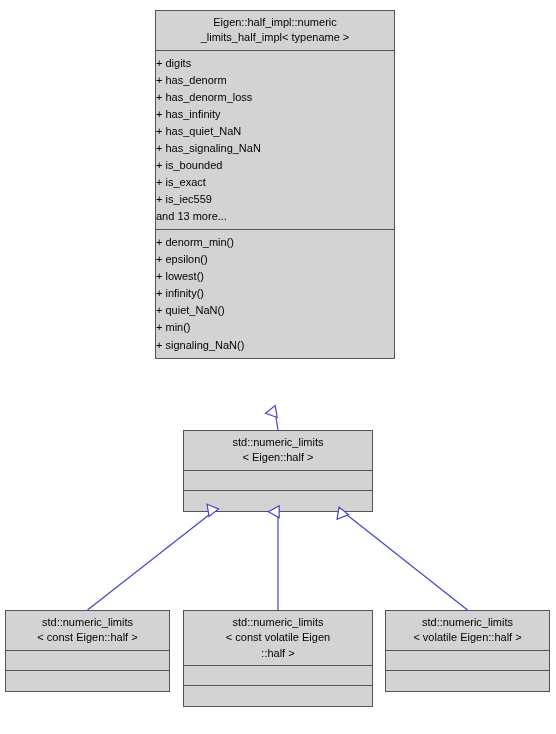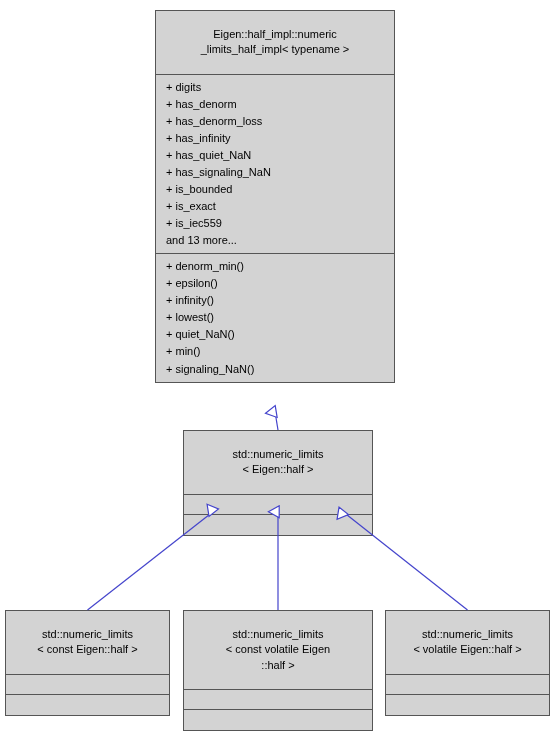--- a/index.html
+++ b/index.html
@@ -22,29 +22,29 @@
 
     
     .uml-box {
       position: absolute;
       background: #d3d3d3;
       border: 1px solid #555;
       font-size: 11px;
     }
 
     .uml-box .box-title {
-      padding: 16px 6px;
+      padding: 4px 6px;
       border-bottom: 1px solid #555;
       text-align: center;
       font-weight: normal;
       line-height: 1.4;
     }
 
     .uml-box .box-section {
-      padding: 4px 10px;
+      padding: 4px 0;
       border-bottom: 1px solid #555;
       line-height: 1.55;
     }
 
     .uml-box .box-section:last-child {
       border-bottom: none;
     }
 
     .uml-box .box-section.empty {
       height: 20px;
@@ -78,22 +78,22 @@
       <div>+ has_quiet_NaN</div>
       <div>+ has_signaling_NaN</div>
       <div>+ is_bounded</div>
       <div>+ is_exact</div>
       <div>+ is_iec559</div>
       <div>and 13 more...</div>
     </div>
     <div class="box-section">
       <div>+ denorm_min()</div>
       <div>+ epsilon()</div>
+      <div>+ lowest()</div>
       <div>+ infinity()</div>
-      <div>+ lowest()</div>
       <div>+ quiet_NaN()</div>
       <div>+ min()</div>
       <div>+ signaling_NaN()</div>
     </div>
   </div>
 
   <div class="uml-box" style="left:183px; top:430px; width:190px;">
     <div class="box-title">
       <span>std::numeric_limits</span><br>
       <span>&lt; Eigen::half &gt;</span>

